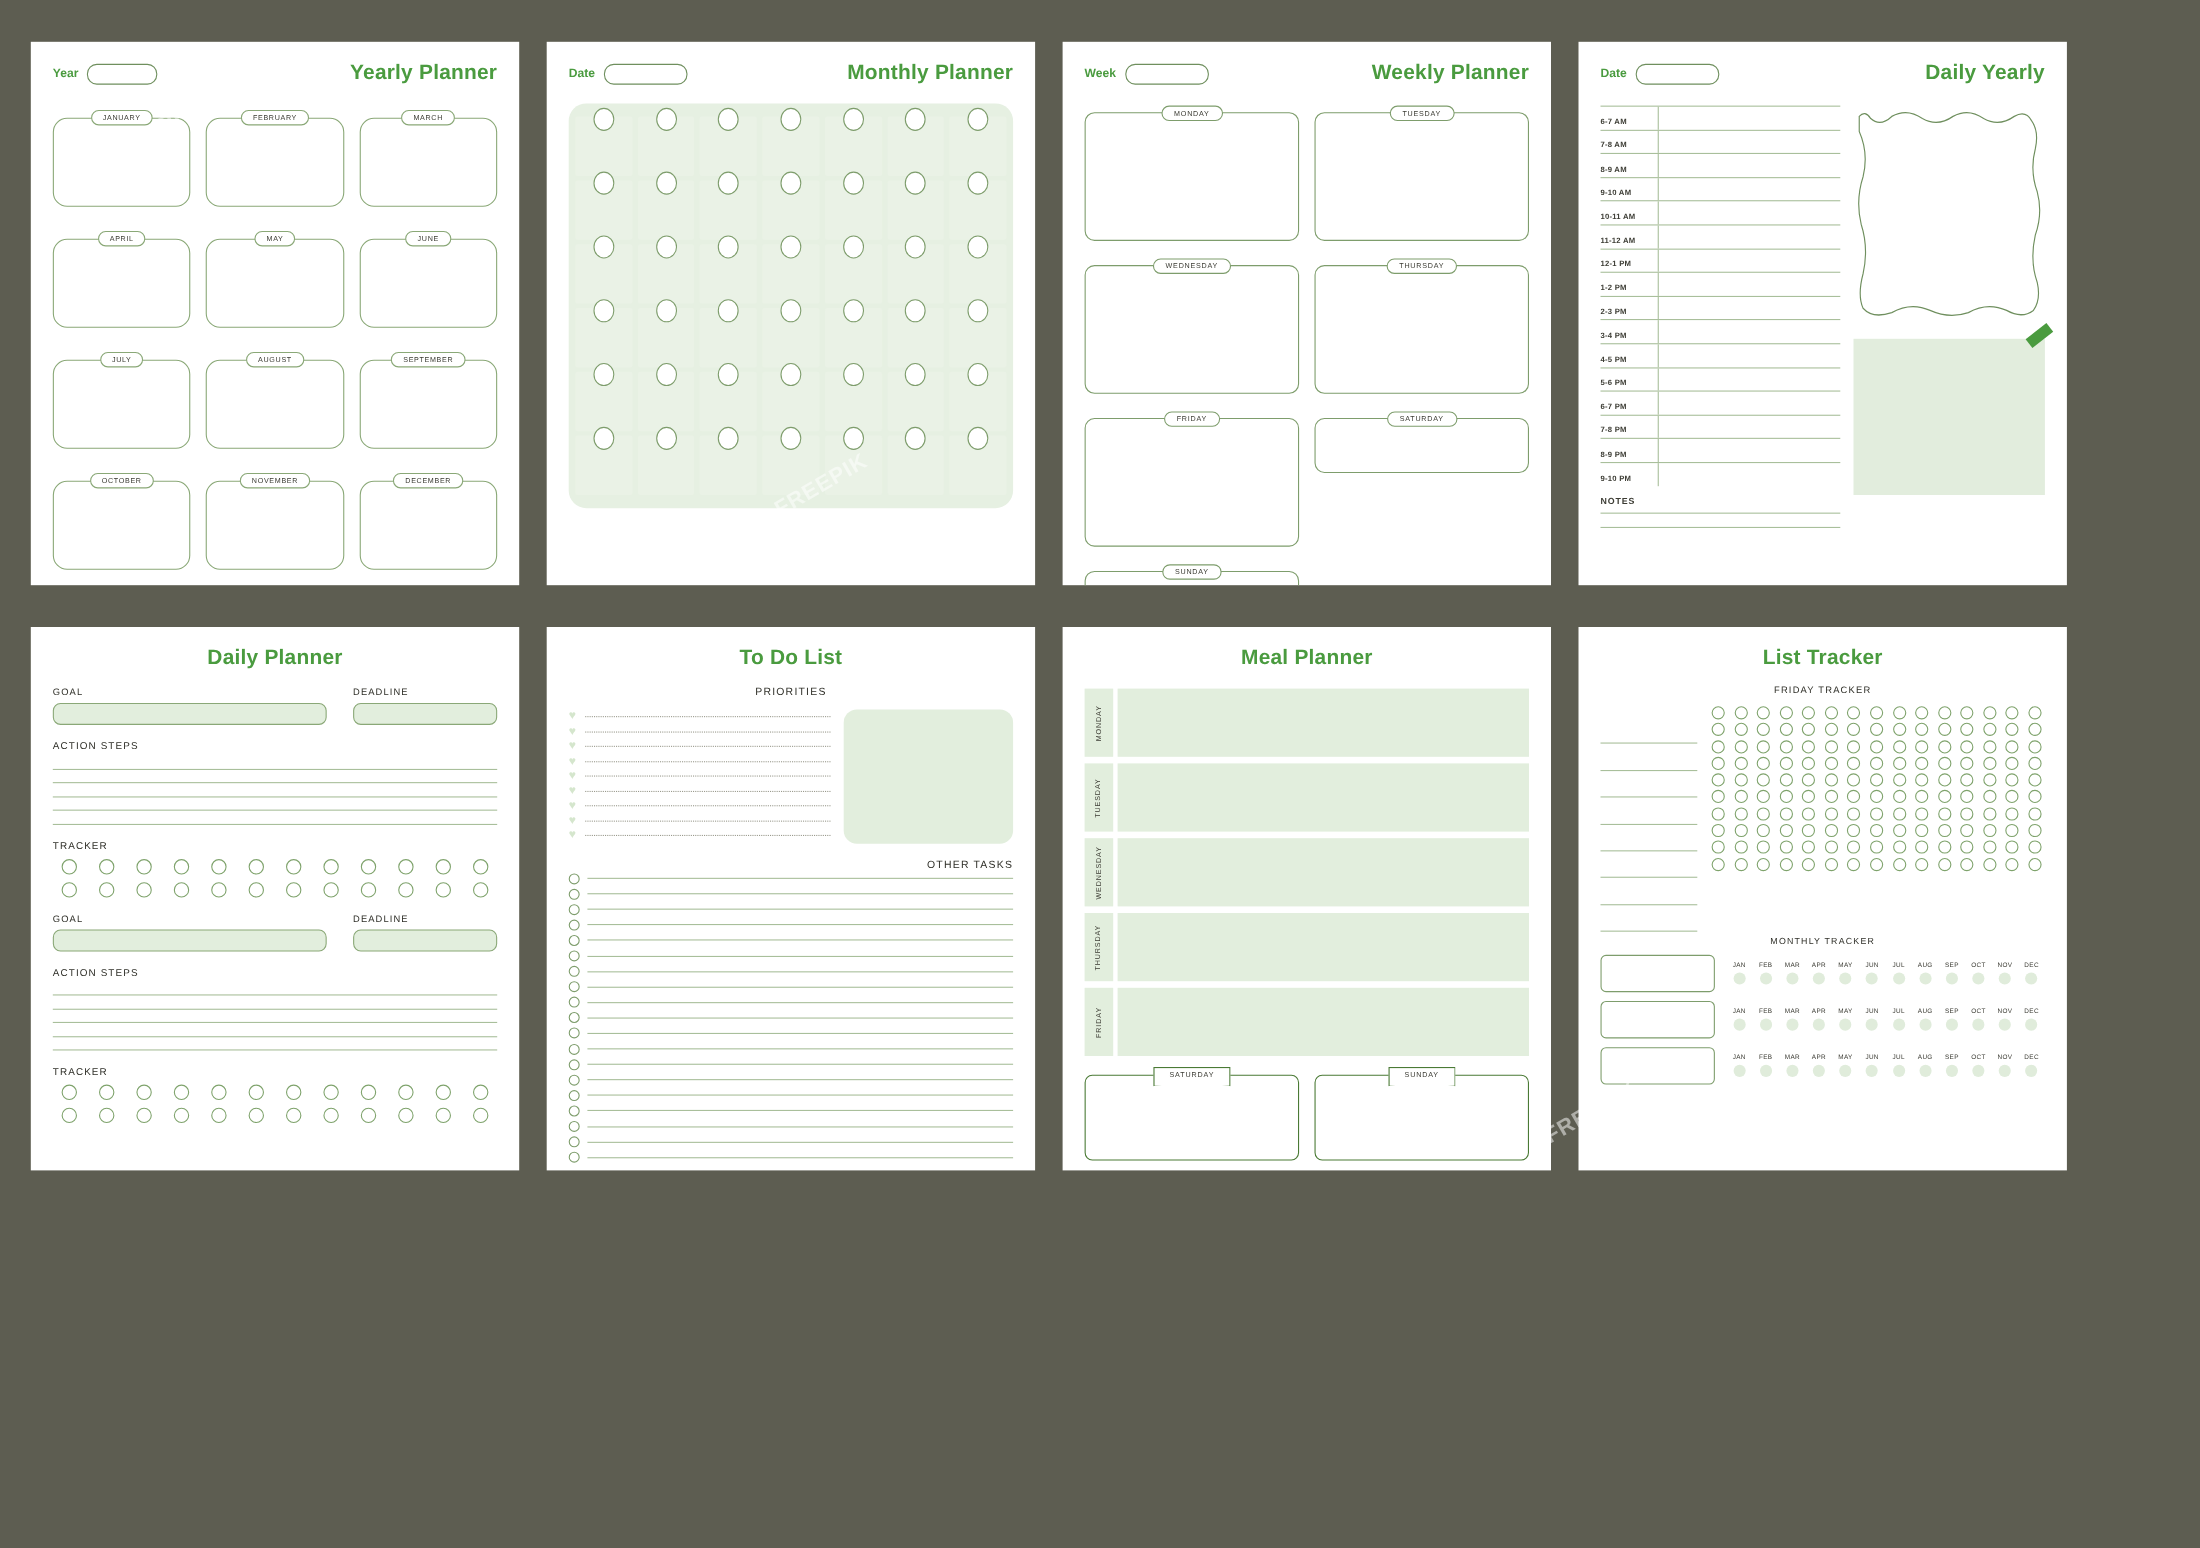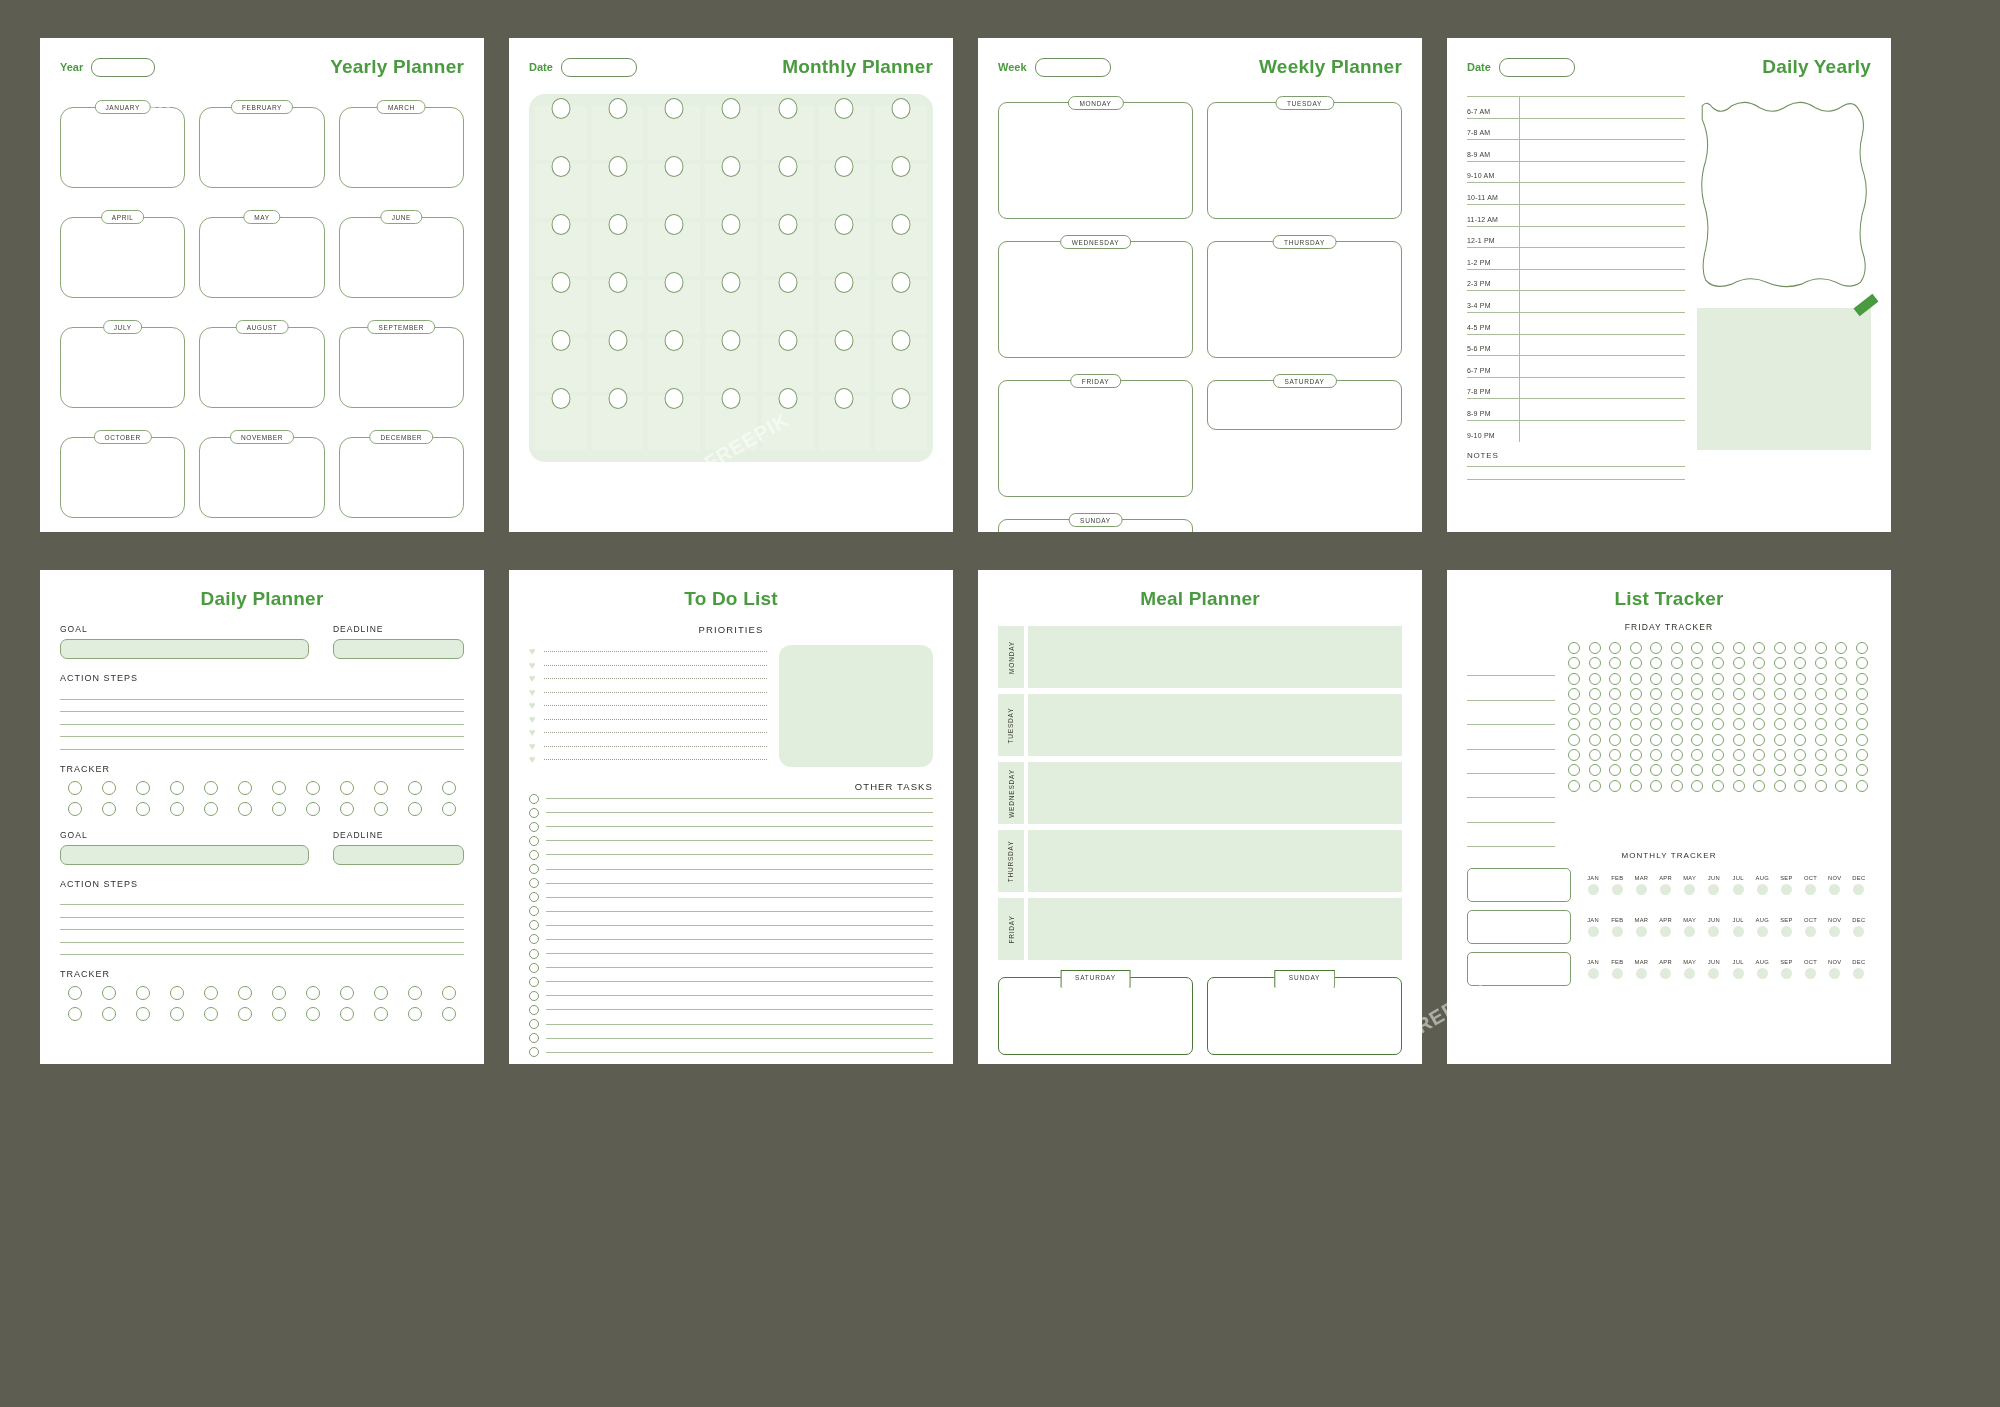--- a/index.html
+++ b/index.html
@@ -7,21 +7,21 @@
     width: 2000px; height: 1407px;
     background: #5d5d51;
     font-family: "Liberation Sans", sans-serif;
     overflow: hidden;
   }
   .sheets {
     display: grid;
     grid-template-columns: repeat(4, 444px);
     grid-template-rows: 494px 494px;
     gap: 38px 25px;
-    padding: 38px 40px;
+    padding: 38px 28px;
   }
   .sheet {
     background: #fff;
     position: relative;
     overflow: hidden;
     padding: 18px 20px;
   }
   .title {
     color: #4a9b3f;
     font-weight: bold;
@@ -69,21 +69,21 @@
     position: absolute; left: 50%; top: 0; transform: translateX(-50%); z-index: 2;
     background: #fff; border: 1.1px solid #7e9d6c; border-radius: 9px;
     font-size: 6.5px; letter-spacing: .7px; color: #3b3b33; padding: 2.5px 11px; white-space: nowrap;
   }
   .h-big { height: 123px; }
   .h-mid { height: 123px; }
   .h-sm  { height: 56px; }
 
   
   .daily-body { display: flex; gap: 12px; margin-top: 18px; }
-  .time-col { width: 218px; }
+  .time-col { width: 218px; font-weight: bold; }
   .trow { display: flex; align-items: flex-end; height: 21.6px; border-top: 1px solid #a9bf9b; }
   .trow .tlab { font-size: 7px; color: #3b3b33; width: 52px; padding-bottom: 3px; letter-spacing: .2px; }
   .trow .tline { flex: 1; border-left: 1px solid #a9bf9b; height: 100%; }
   .notes-h { font-size: 8px; letter-spacing: .8px; color: #3b3b33; margin: 9px 0 6px; }
   .nline { border-top: 1px solid #a9bf9b; height: 13px; }
   .daily-right { flex: 1; }
   .wavy-frame { height: 196px; position: relative; }
   .wavy-frame svg { width: 100%; height: 100%; }
   .memo { margin-top: 16px; height: 142px; background: #e2eddd; position: relative; }
   .tape { position: absolute; right: -7px; top: -8px; width: 24px; height: 10px; background: #4a9b3f; transform: rotate(-38deg); }

